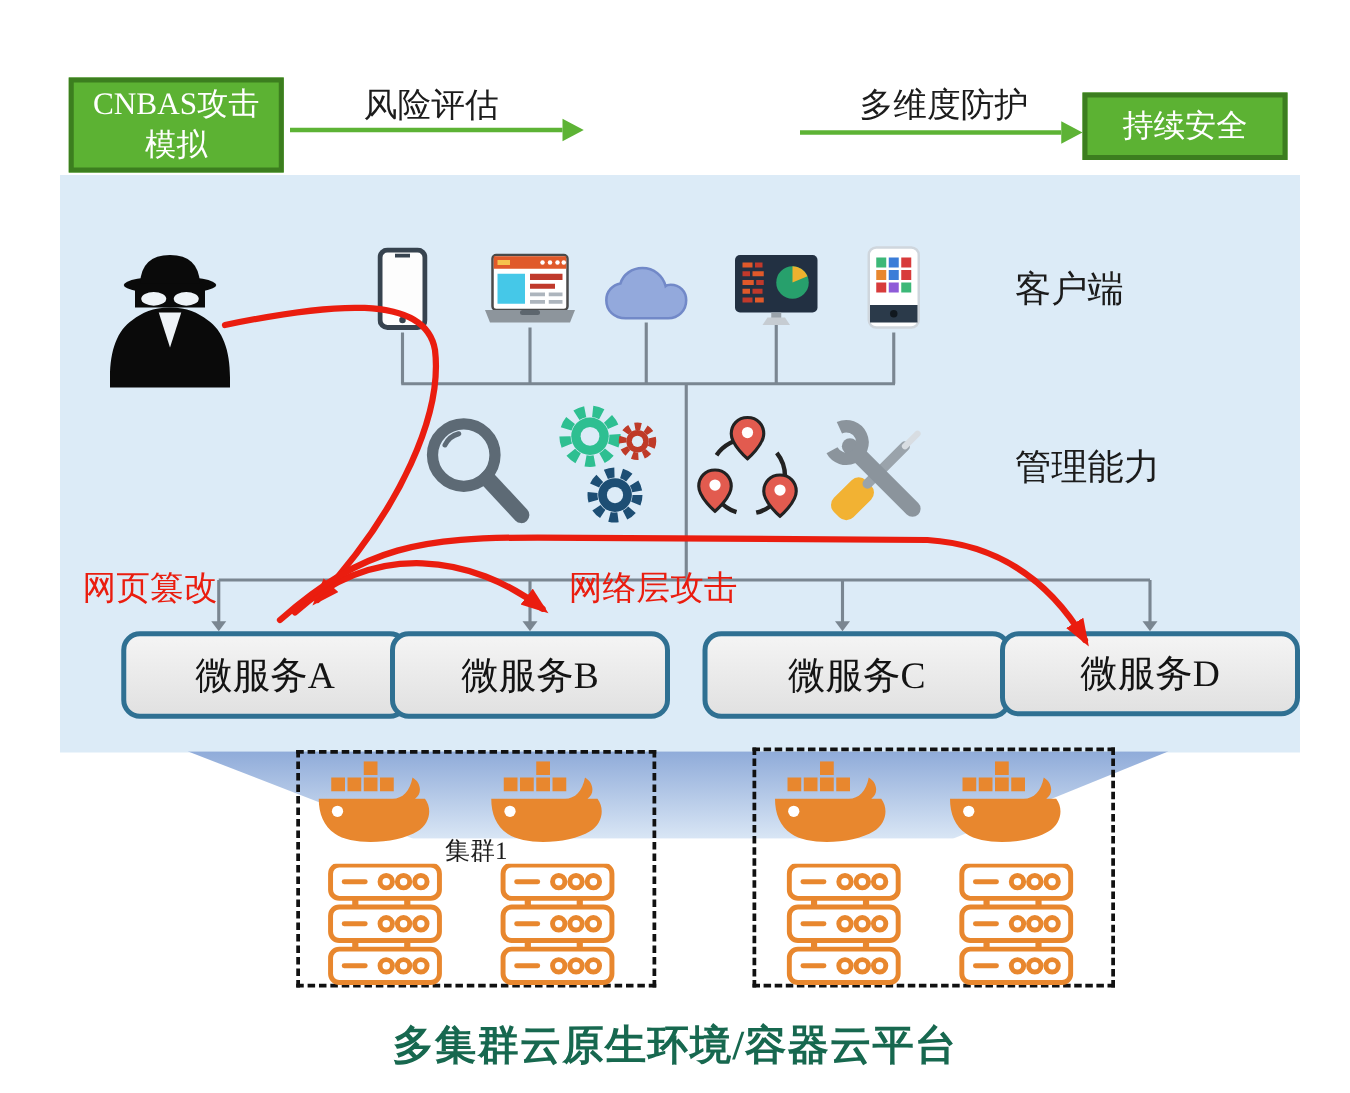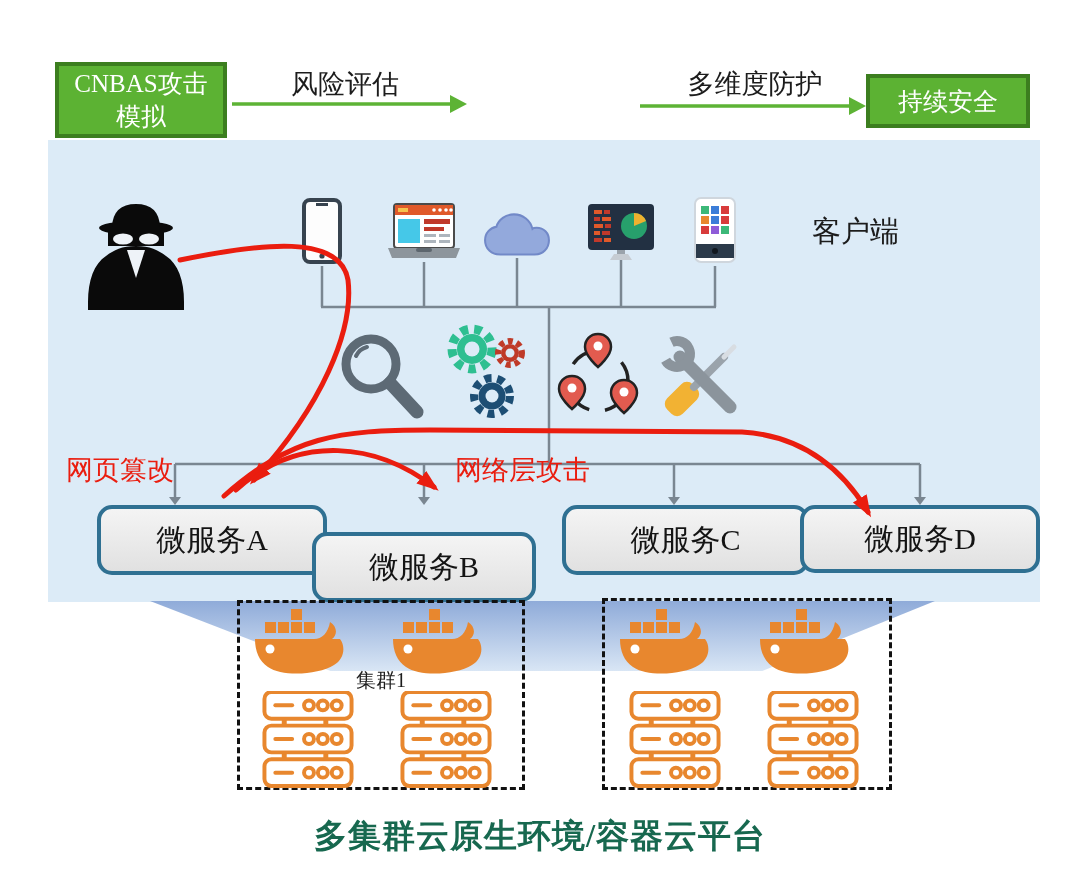--- a/index.html
+++ b/index.html
@@ -188,26 +188,27 @@
     <use href="#pin" x="22" y="66"></use>
     <use href="#pin" x="74" y="70"></use>
   </svg>
   <svg class="icon" style="left:652px;top:325px;" width="100" height="100" viewBox="0 0 100 100">
     <rect x="-11" y="-18" width="22" height="36" rx="8" fill="#f2b233" transform="translate(30,74) rotate(45)"></rect>
     <line x1="42" y1="62" x2="72" y2="32" stroke="#9aa3ab" stroke-width="8" stroke-linecap="round"></line>
     <line x1="72" y1="32" x2="82" y2="22" stroke="#d8dde2" stroke-width="5" stroke-linecap="round"></line>
     <line x1="28" y1="32" x2="78" y2="82" stroke="#8b949c" stroke-width="13" stroke-linecap="round"></line>
     <circle cx="25" cy="29" r="13" fill="none" stroke="#8b949c" stroke-width="10" stroke-dasharray="60 22" transform="rotate(-115 25 29)"></circle>
   </svg>
+  <div class="sidelabel abs" style="left:812px;top:354px;z-index:2;">管理能力</div>
 
   <div class="attacklabel abs" style="left:66px;top:452px;">网页篡改</div>
   <div class="attacklabel abs" style="left:455px;top:452px;">网络层攻击</div>
 
   <div class="svc abs" style="left:60px;top:505px;width:230px;height:70px;margin-left:37px;">微服务A</div>
-  <div class="svc abs" style="left:312px;top:532px;width:224px;height:70px;">微服务B</div>
+  <div class="svc abs" style="left:312px;top:505px;width:224px;height:70px;">微服务B</div>
   <div class="svc abs" style="left:562px;top:505px;width:247px;height:70px;text-align:center;">微服务C</div>
   <div class="svc abs" style="left:800px;top:505px;width:240px;height:68px;">微服务D</div>
 
   <div class="cluster abs" style="left:237px;top:600px;width:288px;height:190px;">
     <svg class="abs" style="left:12px;top:6px;" width="100" height="66" viewBox="0 0 100 66">
         <use href="#whale"></use>
       </svg>
     <svg class="abs" style="left:150px;top:6px;" width="100" height="66" viewBox="0 0 100 66">
         <use href="#whale"></use>
       </svg>

